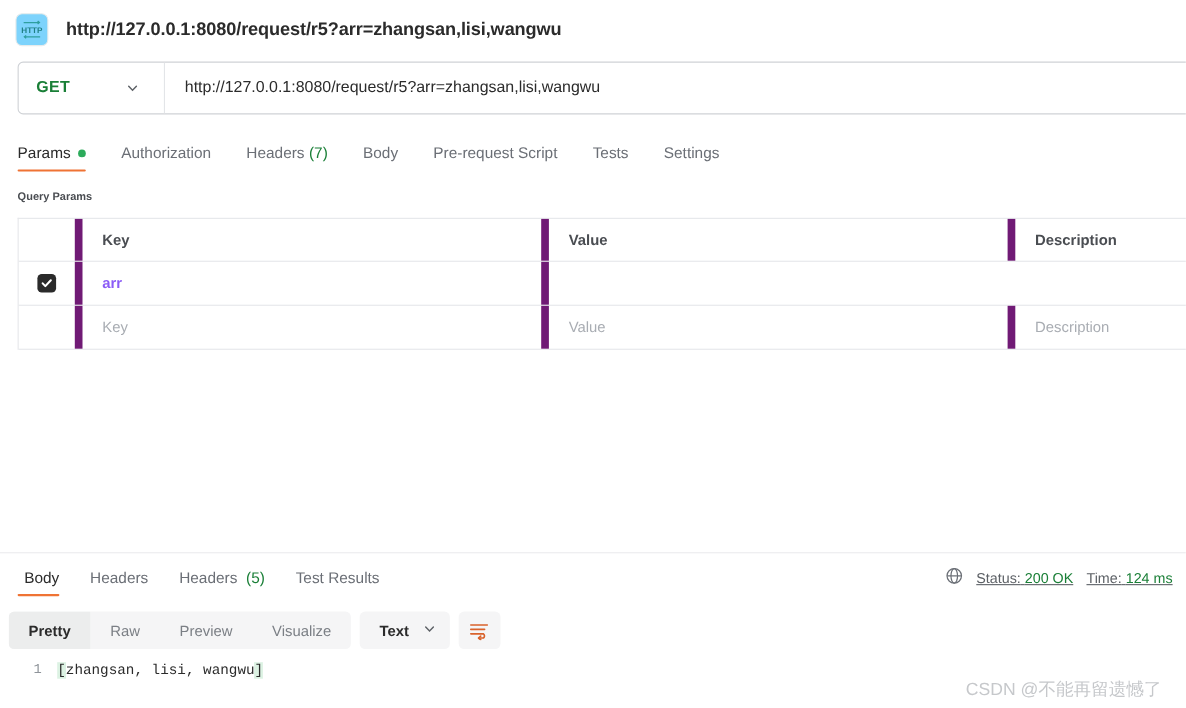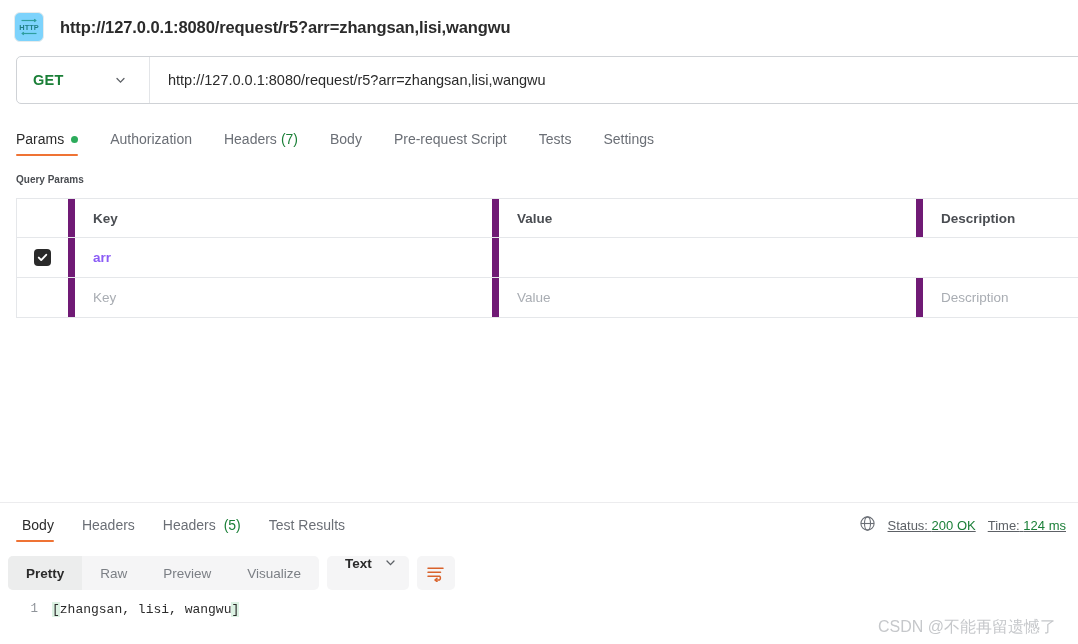--- a/index.html
+++ b/index.html
@@ -217,21 +217,21 @@
     font-size: 13.5px;
     color: #7b7f85;
     cursor: pointer;
   }
   .seg.active {
     background: #eceded;
     color: #2b2b2b;
     font-weight: bold;
   }
   .type-select {
-    display: flex; align-items: flex-start;
+    display: flex; align-items: center;
     background: #f5f5f6;
     border-radius: 5px;
     height: 34px;
     padding: 0 12px 0 18px;
     gap: 12px;
     font-size: 13.5px;
     color: #2b2b2b;
     font-weight: bold;
     cursor: pointer;
   }

